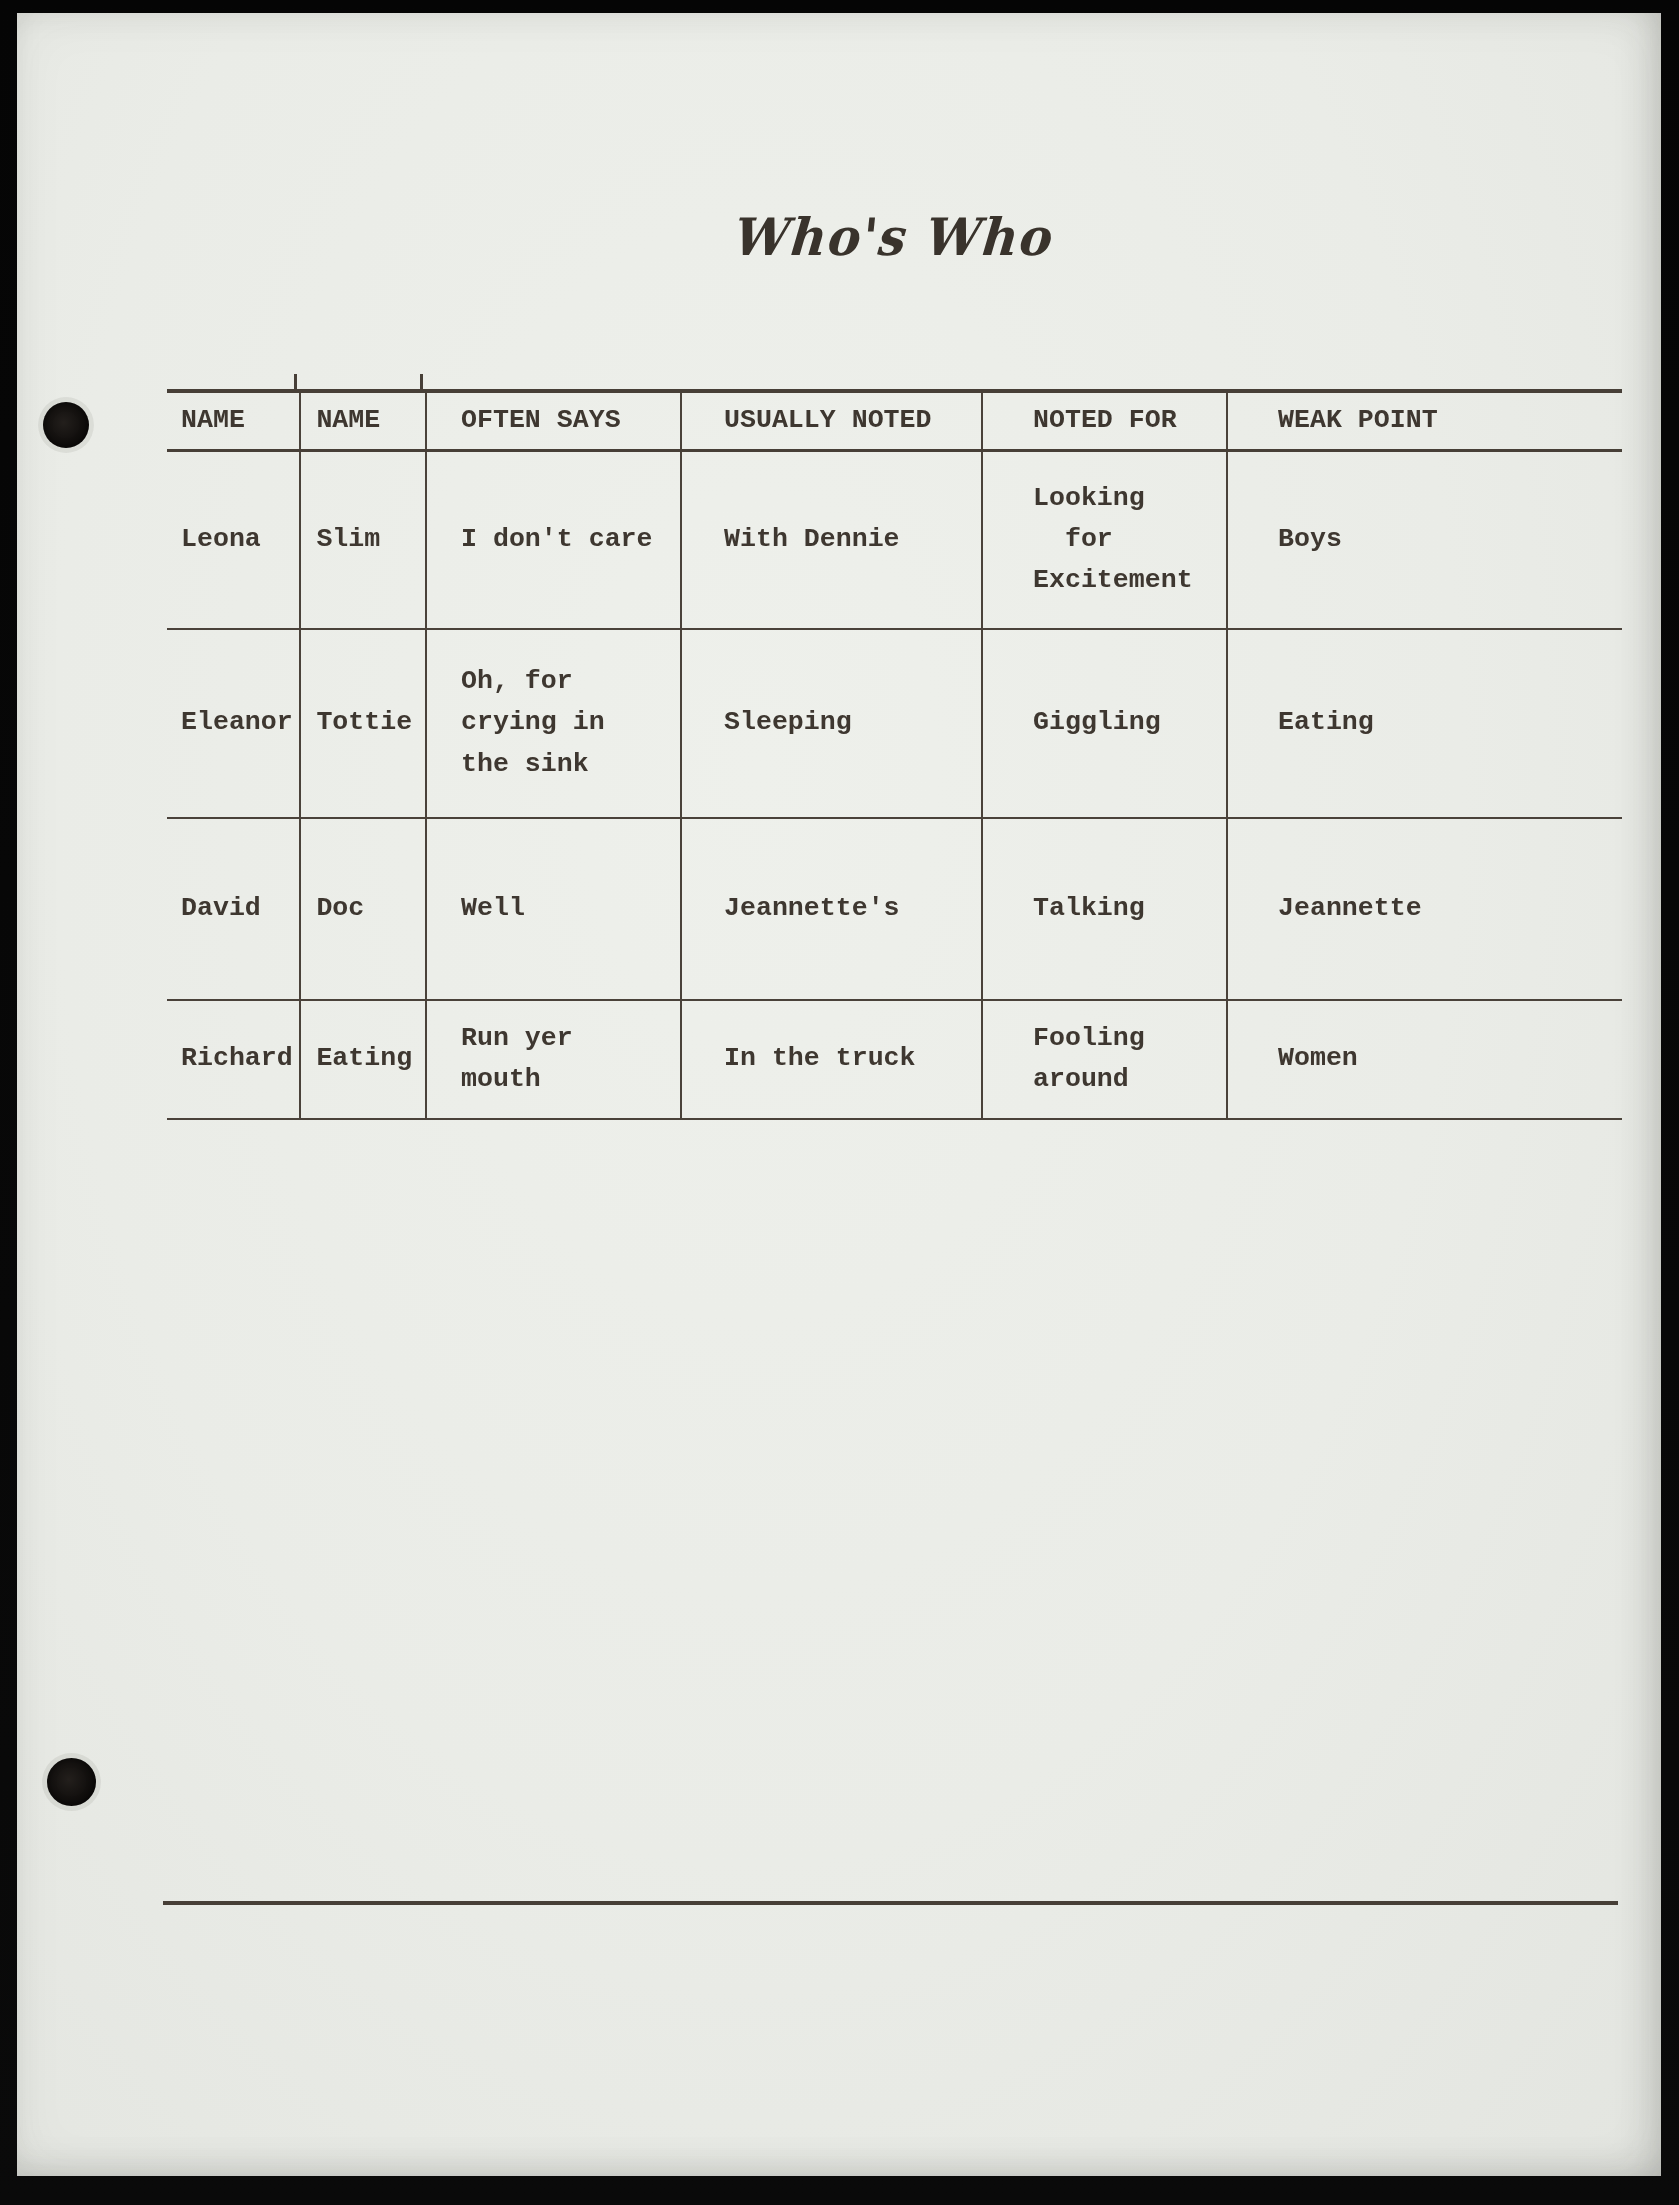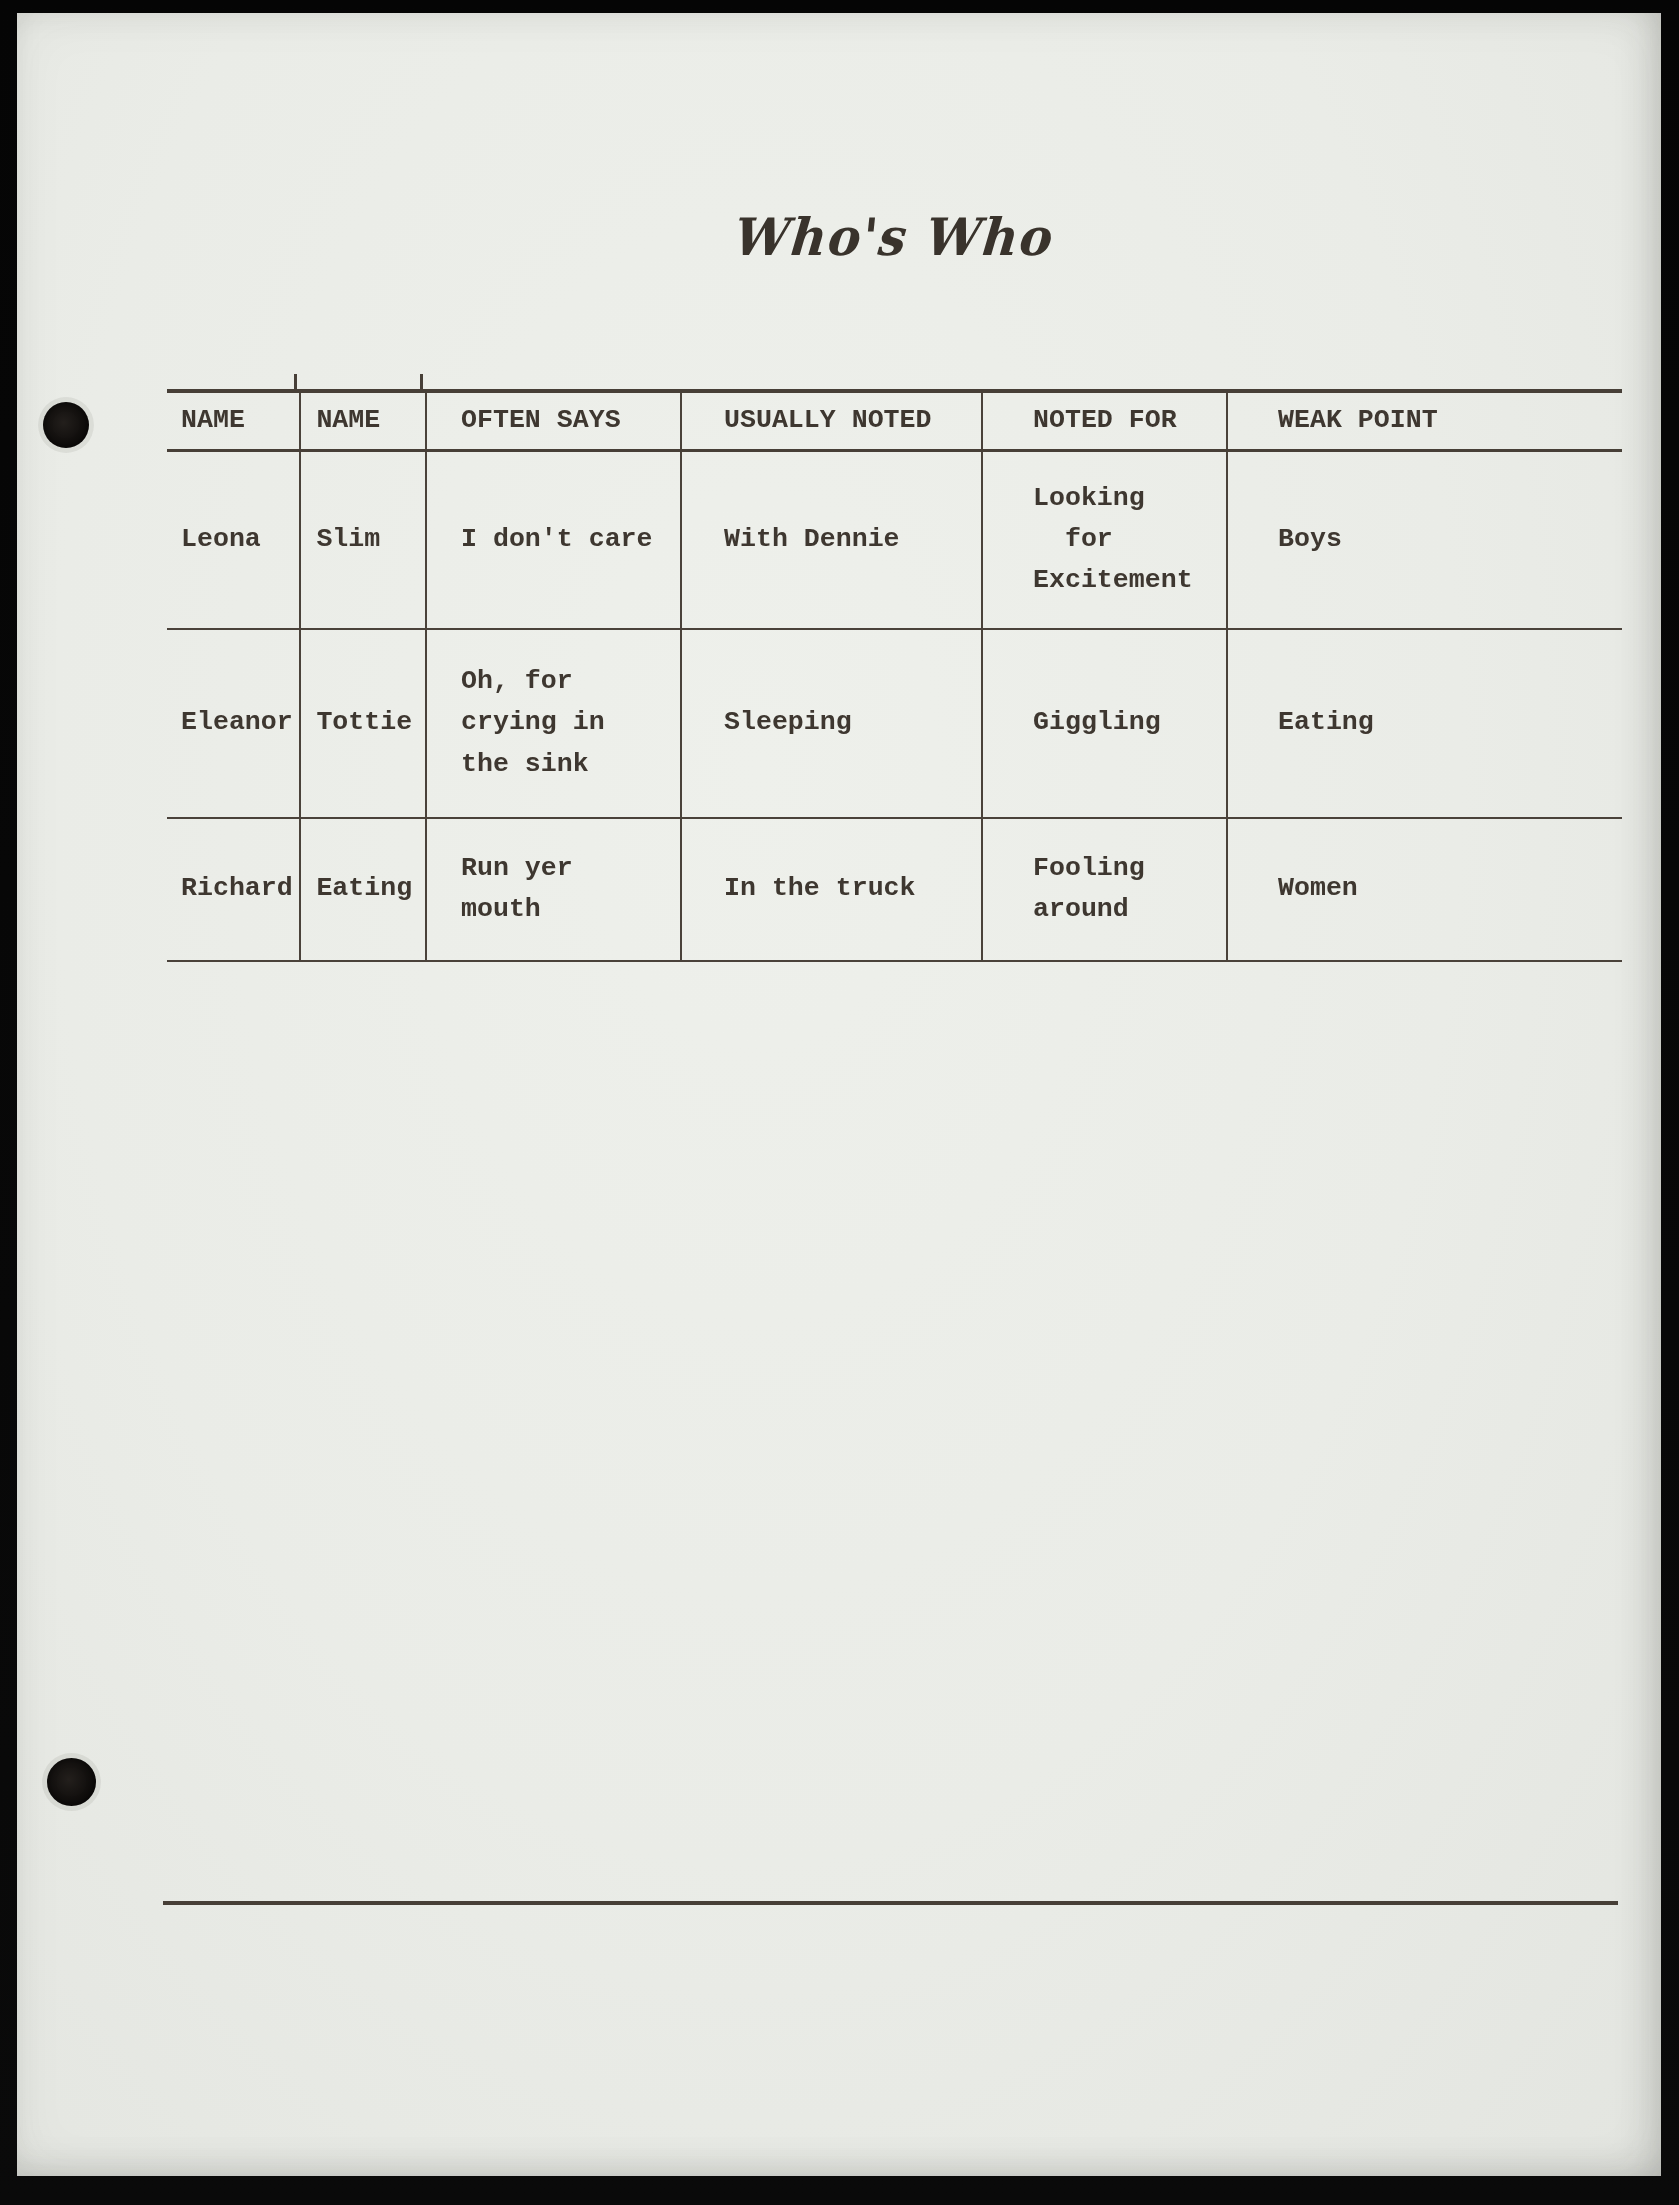--- a/index.html
+++ b/index.html
@@ -173,21 +173,29 @@
         <tr style="height: 189px;">
           <td>Eleanor</td>
           <td>Tottie</td>
           <td>Oh, for
 crying in
 the sink</td>
           <td>Sleeping</td>
           <td>Giggling</td>
           <td>Eating</td>
         </tr>
-        <tr style="height: 143px; margin-top: 27px;">
+        <tr style="height: 182px;">
+          <td>David</td>
+          <td>Doc</td>
+          <td>Well</td>
+          <td>Jeannette's</td>
+          <td>Talking</td>
+          <td>Jeannette</td>
+        </tr>
+        <tr style="height: 119px; margin-top: 27px;">
           <td>Richard</td>
           <td>Eating</td>
           <td>Run yer
 mouth</td>
           <td>In the truck</td>
           <td>Fooling
 around</td>
           <td>Women</td>
         </tr>
       </tbody>

